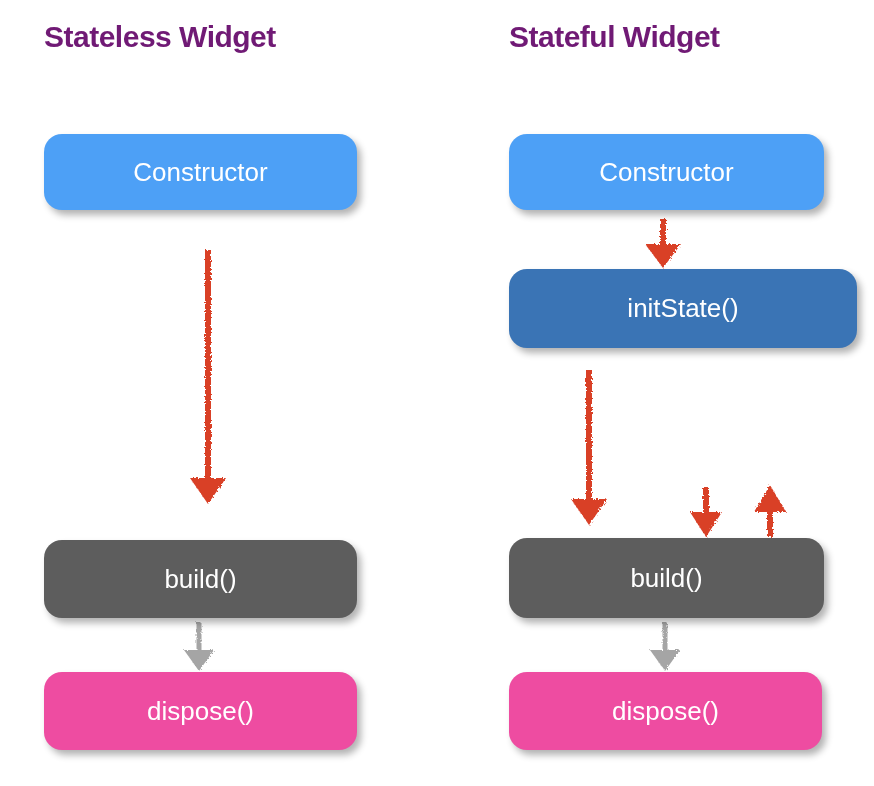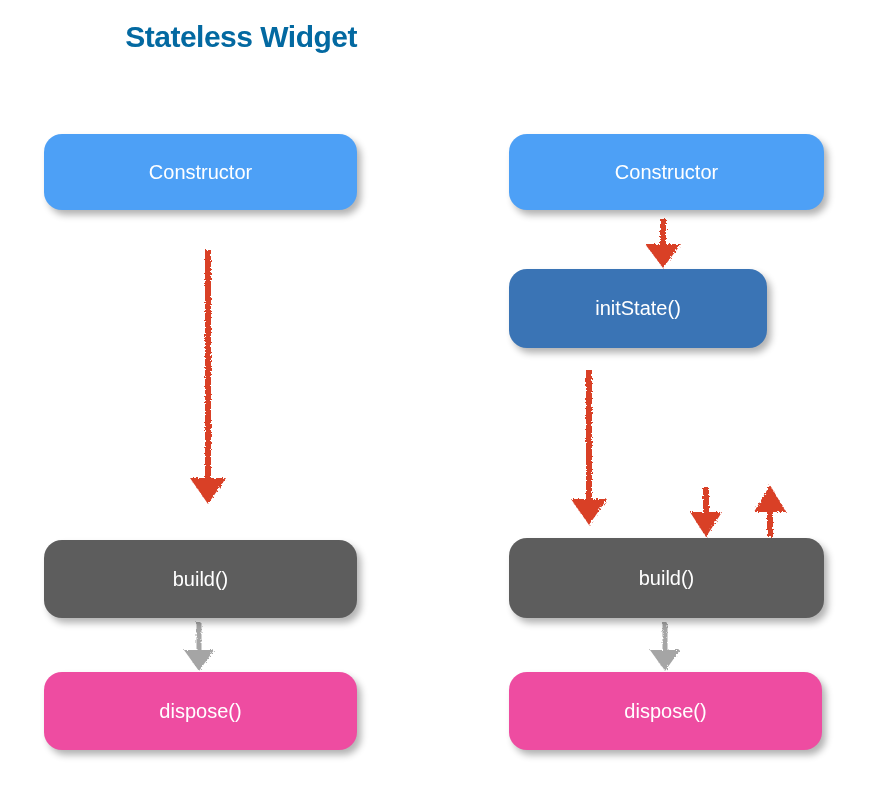--- a/index.html
+++ b/index.html
@@ -13,47 +13,47 @@
     width: 874px;
     height: 786px;
     background: #ffffff;
     overflow: hidden;
   }
   .col-title {
     position: absolute;
     top: 18px;
     height: 38px;
     line-height: 38px;
-    text-align: right;
+    text-align: left;
     font-size: 30px;
     font-weight: 700;
     letter-spacing: -0.5px;
-    color: #0369a1;
+    color: #701a75;
   }
   .col-title.left  { left: 44px;  width: 313px; }
   .col-title.right { left: 509px; width: 315px; }
 
   .node {
     position: absolute;
     border-radius: 18px;
     display: flex;
     align-items: center;
     justify-content: center;
     color: #ffffff;
-    font-size: 20px;
+    font-size: 26px;
     font-weight: 400;
     box-shadow: 4px 5px 7px rgba(0,0,0,0.30);
   }
   
   .n-constructor-l { left: 44px;  top: 134px; width: 313px; height: 76px; background: #4da0f6; }
   .n-build-l       { left: 44px;  top: 540px; width: 313px; height: 78px; background: #5d5d5d; }
   .n-dispose-l     { left: 44px;  top: 672px; width: 313px; height: 78px; background: #ee4ca1; }
   
   .n-constructor-r { left: 509px; top: 134px; width: 315px; height: 76px; background: #4da0f6; }
-  .n-initstate     { left: 509px; top: 269px; width: 258px; height: 79px; background: #3a74b5; }
+  .n-initstate     { left: 509px; top: 269px; width: 348px; height: 79px; background: #3a74b5; }
   .n-setstate      { left: 652px; top: 404px; width: 170px; height: 77px; background: #a93122; }
   .n-build-r       { left: 509px; top: 538px; width: 315px; height: 80px; background: #5d5d5d; }
   .n-dispose-r     { left: 509px; top: 672px; width: 313px; height: 78px; background: #ee4ca1; }
 
   .arrow-layer {
     position: absolute;
     left: 0; top: 0;
     width: 874px;
     height: 786px;
     pointer-events: none;
@@ -97,20 +97,21 @@
       <line x1="199" y1="622" x2="199" y2="652" stroke-width="5"></line>
       <polygon points="184,650 214,650 199,671" stroke="none"></polygon>
     </g>
     <g fill="#a5a5a5" stroke="#a5a5a5" filter="url(#rough)">
       <line x1="665" y1="622" x2="665" y2="652" stroke-width="5"></line>
       <polygon points="650,650 680,650 665,671" stroke="none"></polygon>
     </g>
   </svg>
 
   <div class="col-title left">Stateless Widget</div>
+  <div class="col-title right">Stateful Widget</div>
 
   <div class="node n-constructor-l">Constructor</div>
   <div class="node n-build-l">build()</div>
   <div class="node n-dispose-l">dispose()</div>
 
   <div class="node n-constructor-r">Constructor</div>
   <div class="node n-initstate">initState()</div>
   <div class="node n-build-r">build()</div>
   <div class="node n-dispose-r">dispose()</div>
 

